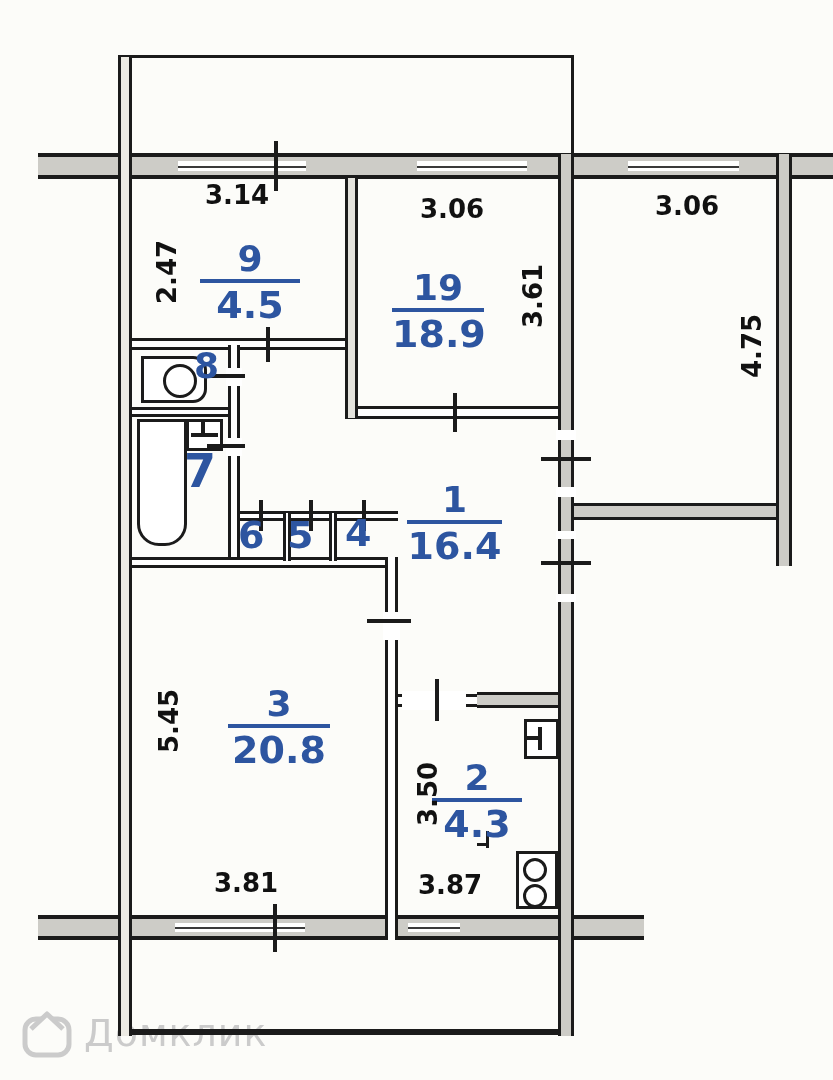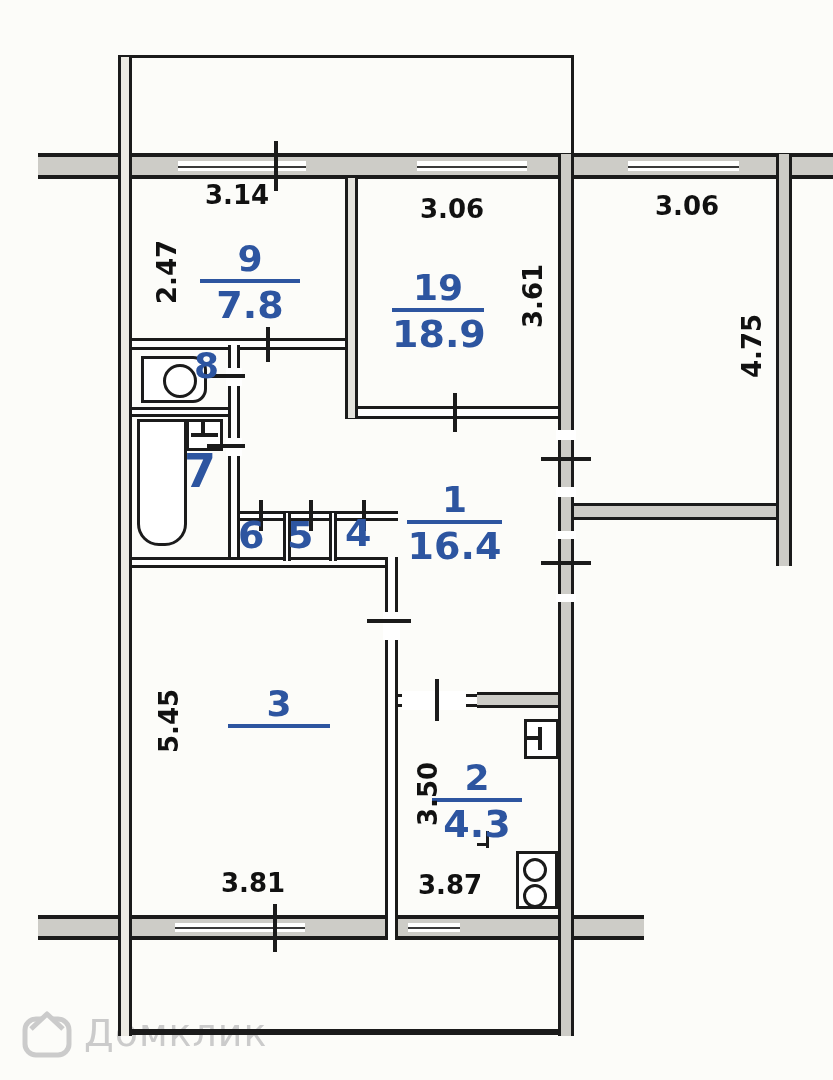--- a/index.html
+++ b/index.html
@@ -114,52 +114,53 @@
   <div class="tick" style="left:207px;top:444px;width:38px;height:4px;"></div>
   <div class="tick" style="left:541px;top:457px;width:50px;height:4px;"></div>
   <div class="tick" style="left:541px;top:561px;width:50px;height:4px;"></div>
   <div class="tick" style="left:367px;top:619px;width:44px;height:4px;"></div>
   <div class="tick" style="left:486px;top:831px;width:3px;height:17px;"></div>
   <div class="tick" style="left:477px;top:843px;width:12px;height:3px;"></div>
 
   <div class="rlabel" style="left:200px;top:241px;width:100px;">
     <div class="rnum">9</div>
     <div class="rline"></div>
-    <div class="rarea">7.8</div>
+    <div class="rarea">4.5</div>
   </div>
   <div class="rlabel" style="left:392px;top:270px;width:92px;">
     <div class="rnum">19</div>
     <div class="rline"></div>
     <div class="rarea">18.9</div>
   </div>
   <div class="rlabel" style="left:407px;top:482px;width:95px;">
     <div class="rnum">1</div>
     <div class="rline"></div>
     <div class="rarea">16.4</div>
   </div>
   <div class="rlabel" style="left:228px;top:686px;width:102px;">
     <div class="rnum">3</div>
     <div class="rline"></div>
+    <div class="rarea">20.8</div>
   </div>
   <div class="rlabel" style="left:432px;top:760px;width:90px;">
     <div class="rnum">2</div>
     <div class="rline"></div>
     <div class="rarea">4.3</div>
   </div>
 
   <div class="snum" style="left:194px;top:348px;font-size:36px;">8</div>
   <div class="snum" style="left:184px;top:448px;font-size:46px;">7</div>
   <div class="snum" style="left:238px;top:516px;font-size:38px;">6</div>
   <div class="snum" style="left:287px;top:516px;font-size:38px;">5</div>
   <div class="snum" style="left:345px;top:514px;font-size:38px;">4</div>
 
   <div class="dim" style="left:205px;top:182px;">3.14</div>
   <div class="dim" style="left:420px;top:196px;">3.06</div>
   <div class="dim" style="left:655px;top:193px;">3.06</div>
-  <div class="dim" style="left:221px;top:870px;text-align:right;">3.81</div>
+  <div class="dim" style="left:214px;top:870px;text-align:right;">3.81</div>
   <div class="dim" style="left:418px;top:872px;">3.87</div>
   <div class="dim dimv" style="left:167px;top:272px;">2.47</div>
   <div class="dim dimv" style="left:533px;top:296px;">3.61</div>
   <div class="dim dimv" style="left:752px;top:346px;">4.75</div>
   <div class="dim dimv" style="left:169px;top:721px;">5.45</div>
   <div class="dim dimv" style="left:428px;top:794px;">3.50</div>
 
 </div>
 
 </body></html>

